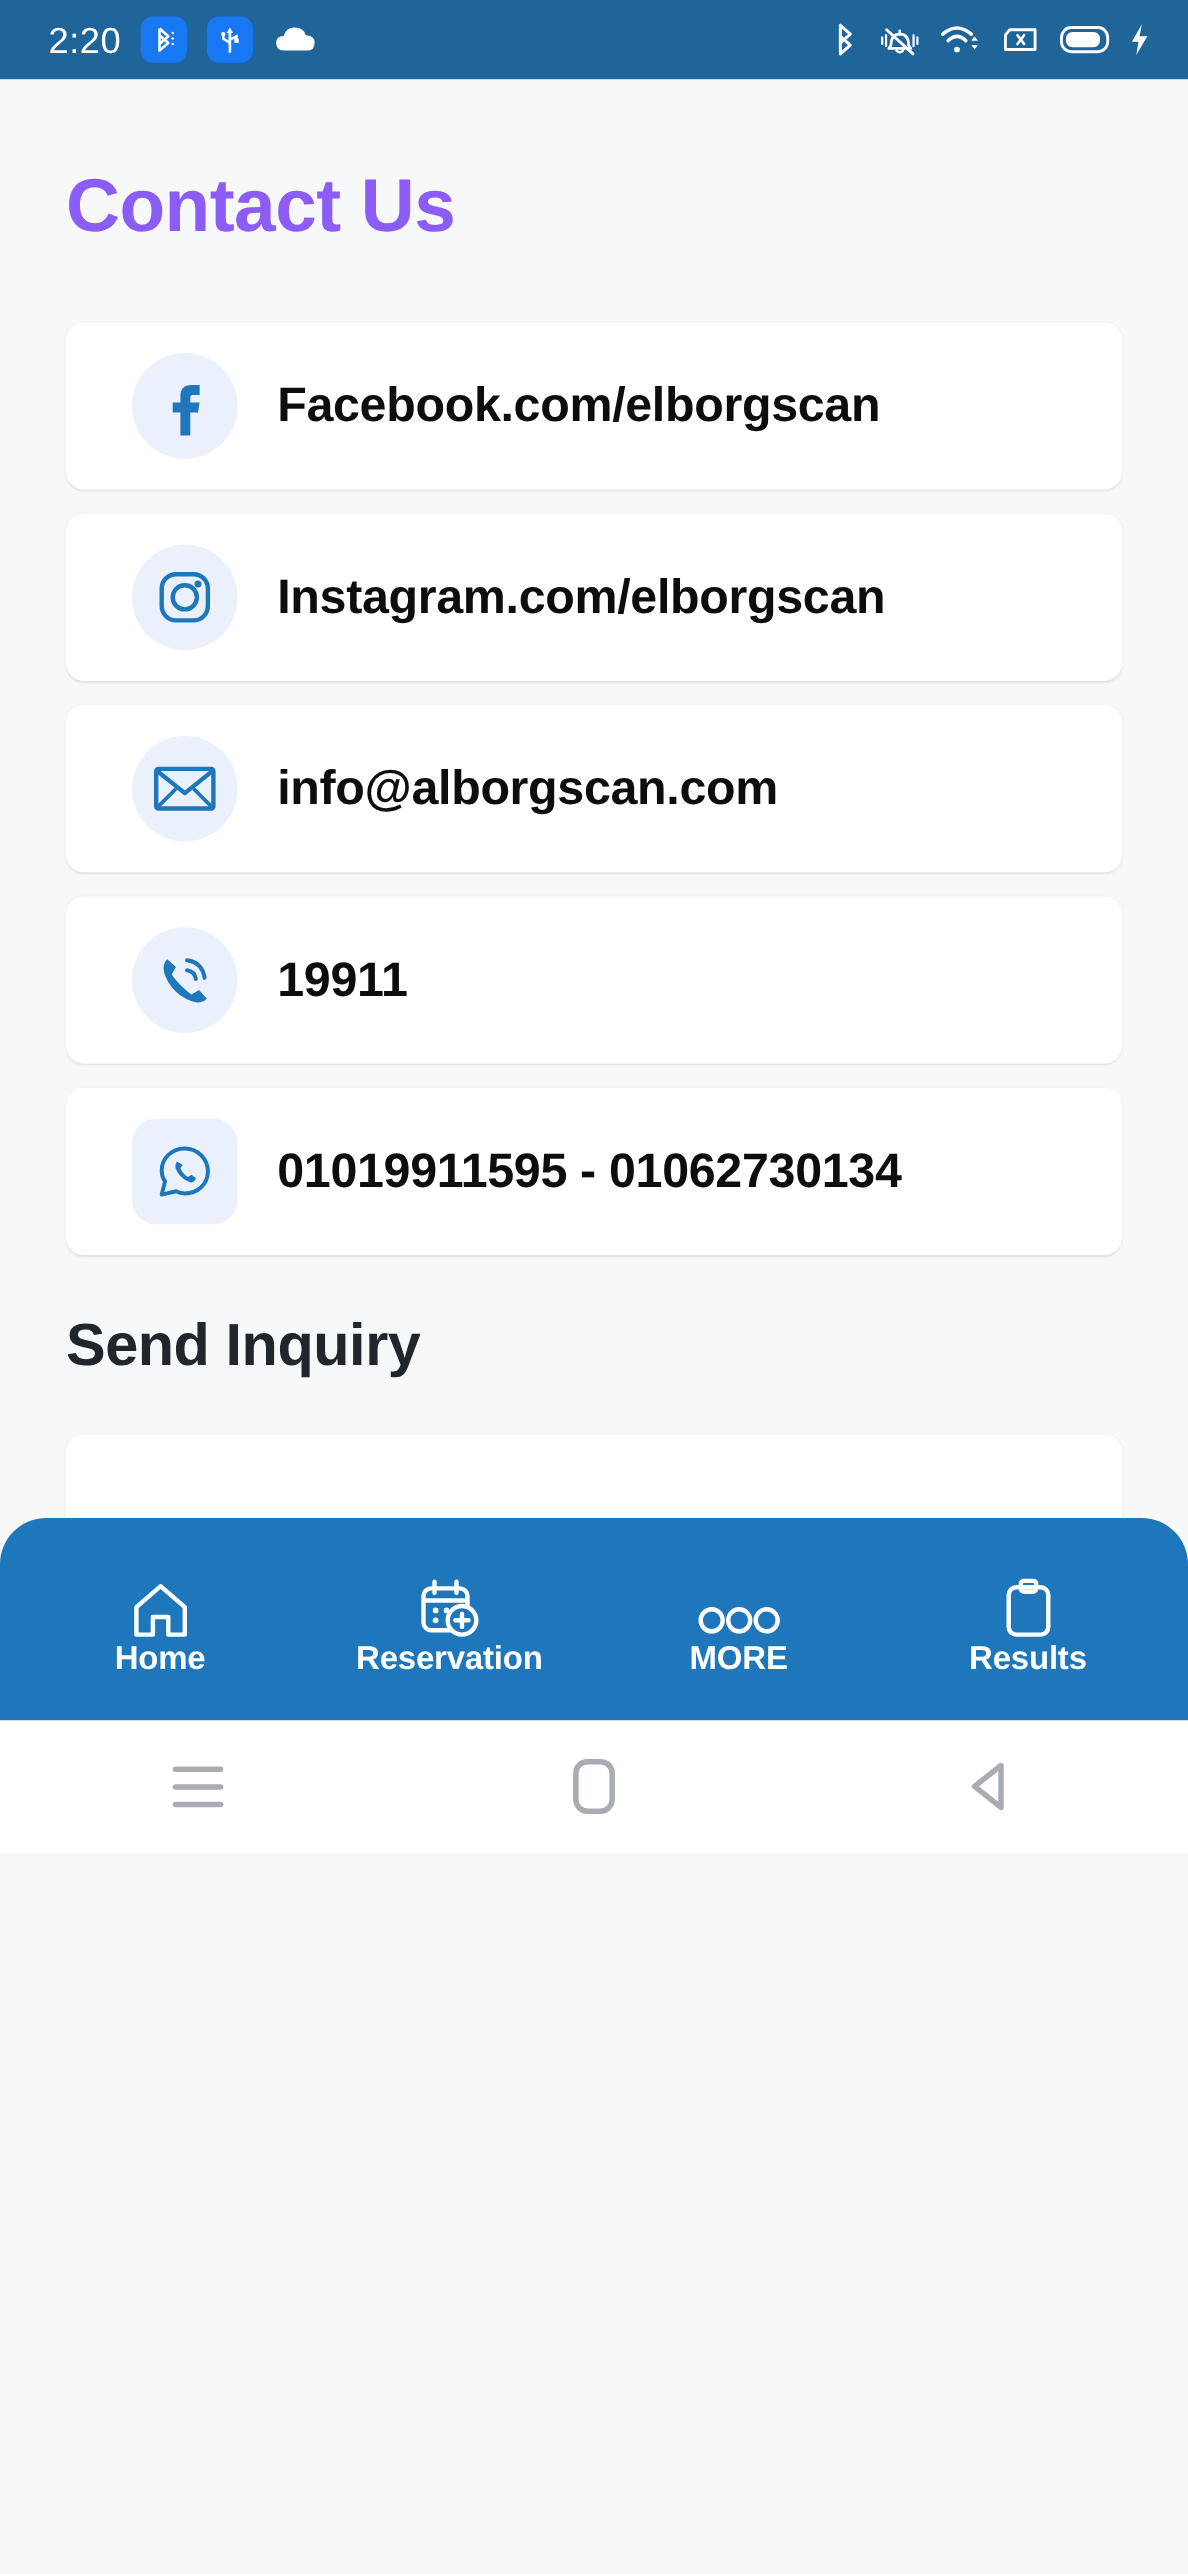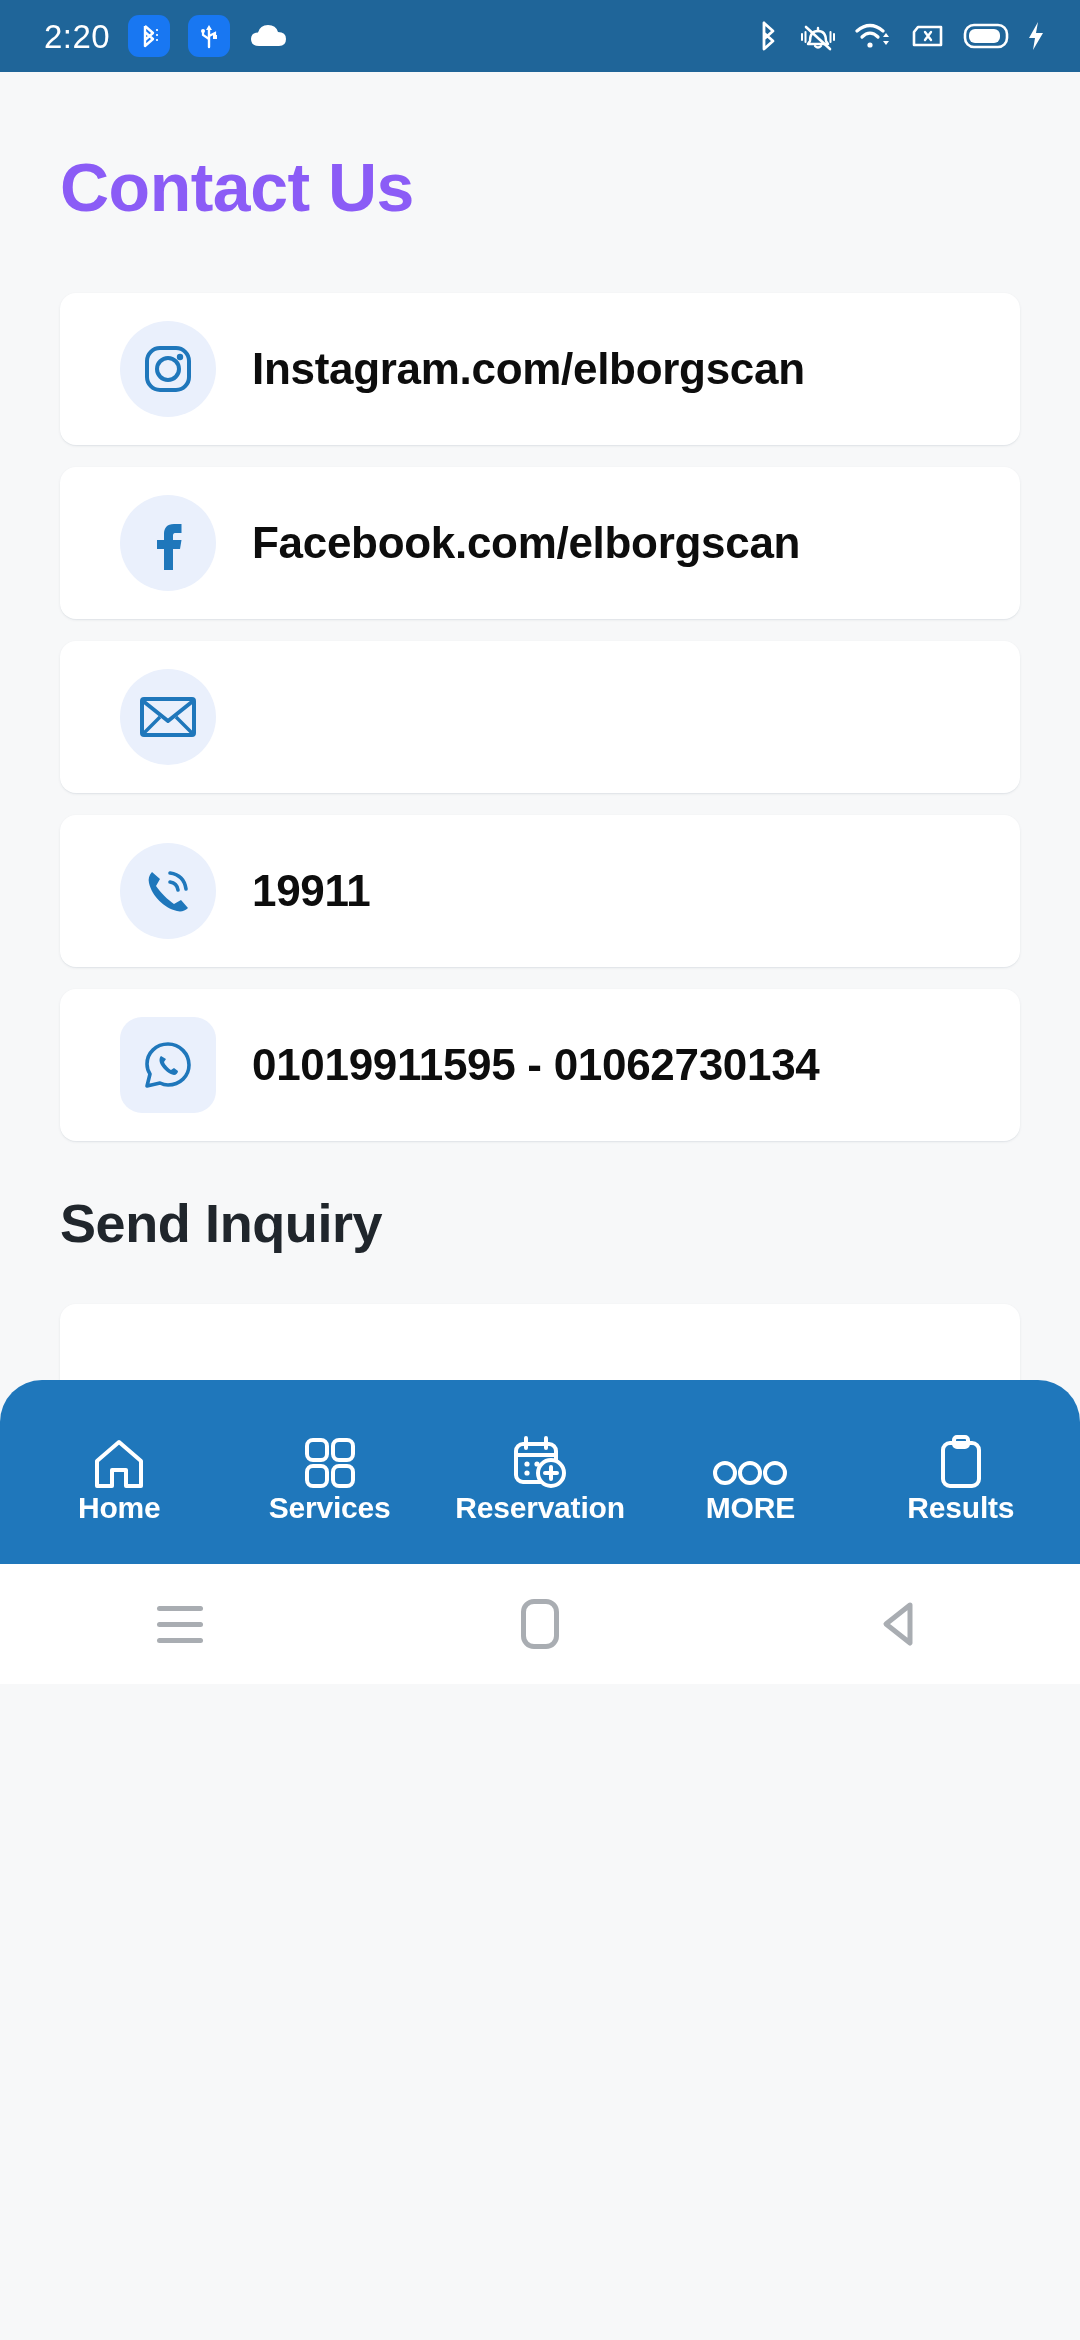--- a/index.html
+++ b/index.html
@@ -218,46 +218,47 @@
   </div>
 
   <div class="content">
 
     <h1 class="page-title">Contact Us</h1>
 
     <div class="cards">
 
       <div class="card">
         <div class="icon-badge circle">
+          <svg width="52" height="58" viewBox="0 0 52 58">
+              <path d="M32 10 C25 10 22 14 22 20 L22 26 L15 26 L15 35 L22 35 L22 56 L31 56 L31 35 L38 35 L39.5 26 L31 26 L31 21.5 C31 19.5 32 19 34 19 L39.5 19 L39.5 10 Z" fill="#1f77bb"></path>
+            </svg>
+        </div>
+        <div class="card-label">Facebook.com/elborgscan</div>
+      </div>
+
+      <div class="card">
+        <div class="icon-badge circle">
           <svg width="56" height="56" viewBox="0 0 56 56">
             <rect x="7" y="7" width="42" height="42" rx="13" fill="none" stroke="#1f77bb" stroke-width="4"></rect>
             <circle cx="28" cy="28" r="11" fill="none" stroke="#1f77bb" stroke-width="4"></circle>
             <circle cx="40" cy="16" r="3.2" fill="#1f77bb"></circle>
           </svg>
         </div>
         <div class="card-label">Instagram.com/elborgscan</div>
-      </div>
-
-      <div class="card">
-        <div class="icon-badge circle">
-          <svg width="52" height="58" viewBox="0 0 52 58">
-              <path d="M32 10 C25 10 22 14 22 20 L22 26 L15 26 L15 35 L22 35 L22 56 L31 56 L31 35 L38 35 L39.5 26 L31 26 L31 21.5 C31 19.5 32 19 34 19 L39.5 19 L39.5 10 Z" fill="#1f77bb"></path>
-            </svg>
-        </div>
-        <div class="card-label">Facebook.com/elborgscan</div>
       </div>
 
       <div class="card">
         <div class="icon-badge circle">
           <svg width="60" height="48" viewBox="0 0 60 48">
             <rect x="4" y="6" width="52" height="36" rx="2" fill="none" stroke="#1f77bb" stroke-width="4"></rect>
             <path d="M5 8 L30 28 L55 8" fill="none" stroke="#1f77bb" stroke-width="4" stroke-linejoin="round"></path>
             <path d="M5 41 L22 24 M55 41 L38 24" fill="none" stroke="#1f77bb" stroke-width="3.4"></path>
           </svg>
         </div>
+        <div class="card-label">info@alborgscan.com</div>
       </div>
 
       <div class="card">
         <div class="icon-badge circle">
           <svg width="56" height="56" viewBox="0 0 56 56">
             <path d="M12 9 C9 12 8 16 9 20 C12 33 24 45 37 48 C41 49 45 48 48 45 L41 37 L34 41 C28 37 20 29 16 23 L20 16 Z" fill="#1f77bb"></path>
             <path d="M30 10 Q44 12 46 26" fill="none" stroke="#1f77bb" stroke-width="3.6" stroke-linecap="round"></path>
             <path d="M30 19 Q37 20 38 27" fill="none" stroke="#1f77bb" stroke-width="3.6" stroke-linecap="round"></path>
           </svg>
         </div>
@@ -286,31 +287,20 @@
 
     <div class="navitem">
       <div class="navicon">
         <svg width="58" height="54" viewBox="0 0 58 54">
           <path d="M7 24 L29 5 L51 24 L51 49 L36 49 L36 33 L22 33 L22 49 L7 49 Z" fill="none" stroke="#fff" stroke-width="4" stroke-linejoin="round"></path>
         </svg>
       </div>
       <div class="navlabel">Home</div>
     </div>
 
-    <div class="navitem">
-      <div class="navicon">
-        <svg width="56" height="56" viewBox="0 0 56 56">
-          <rect x="5" y="5" width="20" height="20" rx="6" fill="none" stroke="#fff" stroke-width="4"></rect>
-          <rect x="31" y="5" width="20" height="20" rx="6" fill="none" stroke="#fff" stroke-width="4"></rect>
-          <rect x="5" y="31" width="20" height="20" rx="6" fill="none" stroke="#fff" stroke-width="4"></rect>
-          <rect x="31" y="31" width="20" height="20" rx="6" fill="none" stroke="#fff" stroke-width="4"></rect>
-        </svg>
-      </div>
-      <div class="navlabel">Services</div>
-    </div>
 
     <div class="navitem">
       <div class="navicon">
         <svg width="58" height="56" viewBox="0 0 58 56">
           <rect x="5" y="9" width="40" height="38" rx="7" fill="none" stroke="#fff" stroke-width="4"></rect>
           <path d="M5 20 L45 20" stroke="#fff" stroke-width="4"></path>
           <path d="M15 3 L15 13 M35 3 L35 13" stroke="#fff" stroke-width="4" stroke-linecap="round"></path>
           <circle cx="16" cy="29" r="2.6" fill="#fff"></circle>
             <circle cx="26" cy="29" r="2.6" fill="#fff"></circle>
           <circle cx="16" cy="38" r="2.6" fill="#fff"></circle>

